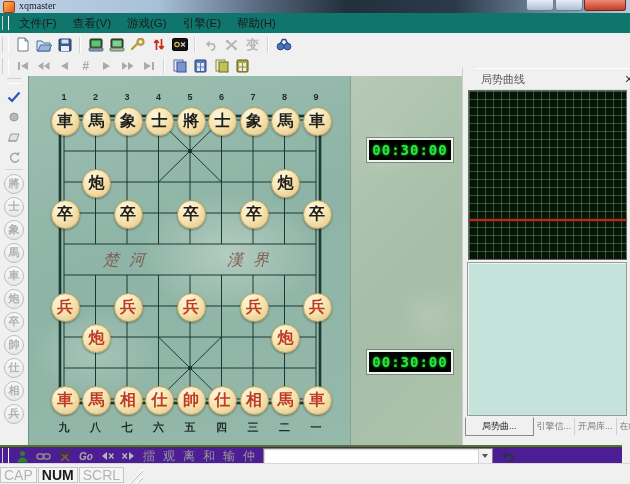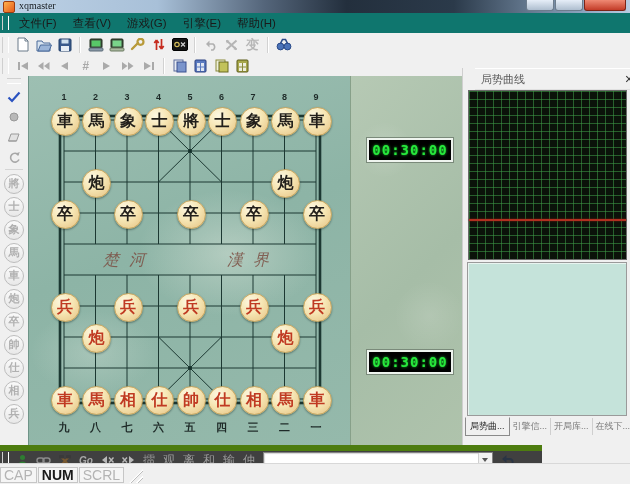--- a/index.html
+++ b/index.html
@@ -87,24 +87,24 @@
     background-image:
       repeating-linear-gradient(to right, rgba(62,158,72,.55) 0 1px, transparent 1px 8px),
       repeating-linear-gradient(to bottom, rgba(62,158,72,.55) 0 1px, transparent 1px 8px);}
   .chart-redline{position:absolute;left:0;width:100%;height:2px;background:#b03020;box-shadow:0 0 2px #802010;}
   .lower-pane{position:absolute;left:4px;top:194px;width:158px;height:152px;background:#c5e3da;
     border:1px solid #9a9a9a;box-shadow:inset 1px 1px 0 #e8f4f0;}
   .rp-tabs{position:absolute;left:2px;top:350px;width:164px;height:17px;display:flex;align-items:flex-start;}
   .rp-tab{font-size:9px;color:#787878;padding:2px 3px 2px 3px;border-right:1px solid #cfcfcf;
     white-space:nowrap;cursor:pointer;}
   .rp-tab.active{color:#222;background:#f0f0f0;border:1px solid #8a8a8a;border-top:1px solid #f0f0f0;
-    padding:2px 4px;margin-top:-1px;}
-  
-  .bottom-toolbar{position:absolute;left:0;top:445px;width:542px;height:18px;background:#404040;
-    border-top:6px solid #4d7c0f;display:flex;align-items:center;}
+    padding:2px 16px;margin-top:-1px;}
+  
+  .bottom-toolbar{position:absolute;left:0;top:445px;width:622px;height:18px;background:#4c1d95;
+    border-top:2px solid #4d7c0f;display:flex;align-items:center;}
   .bt-label{color:#9a9a9a;font-size:12px;margin:0 4px;}
   .bt-go{color:#a8a8a8;font-size:10px;font-style:italic;margin:0 4px;font-weight:bold;}
   .combo{height:14px;flex:1;max-width:228px;background:#fff;border:1px solid #828282;
     box-shadow:inset 1px 1px 1px #d8d8d8;display:flex;align-items:center;margin:0 4px;}
   .combo-text{flex:1;font-size:10px;color:#333;padding-left:3px;}
   .combo-arrow{width:13px;height:100%;display:flex;align-items:center;justify-content:center;
     border-left:1px solid #d0d0d0;background:#f2f2f2;}
   .combo-arrow i{width:0;height:0;border-left:3px solid transparent;border-right:3px solid transparent;
     border-top:4px solid #555;}
   

